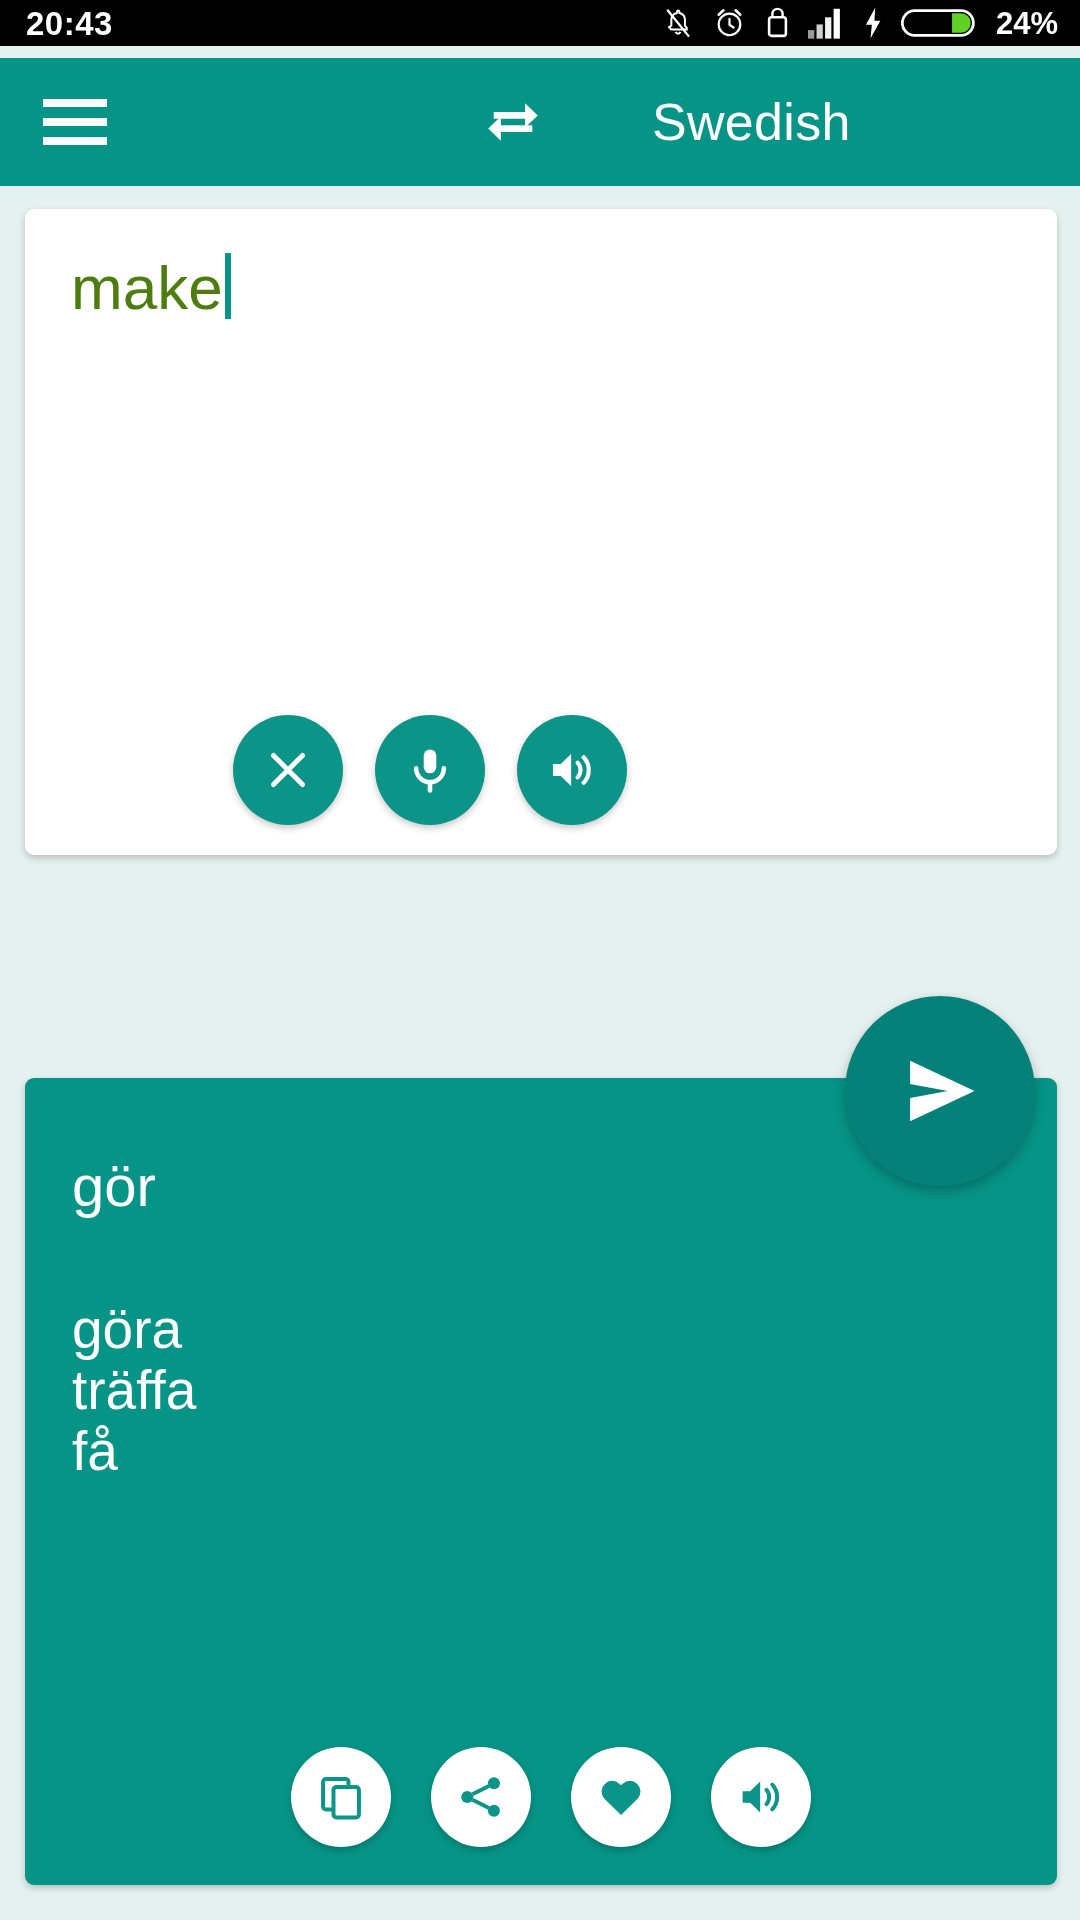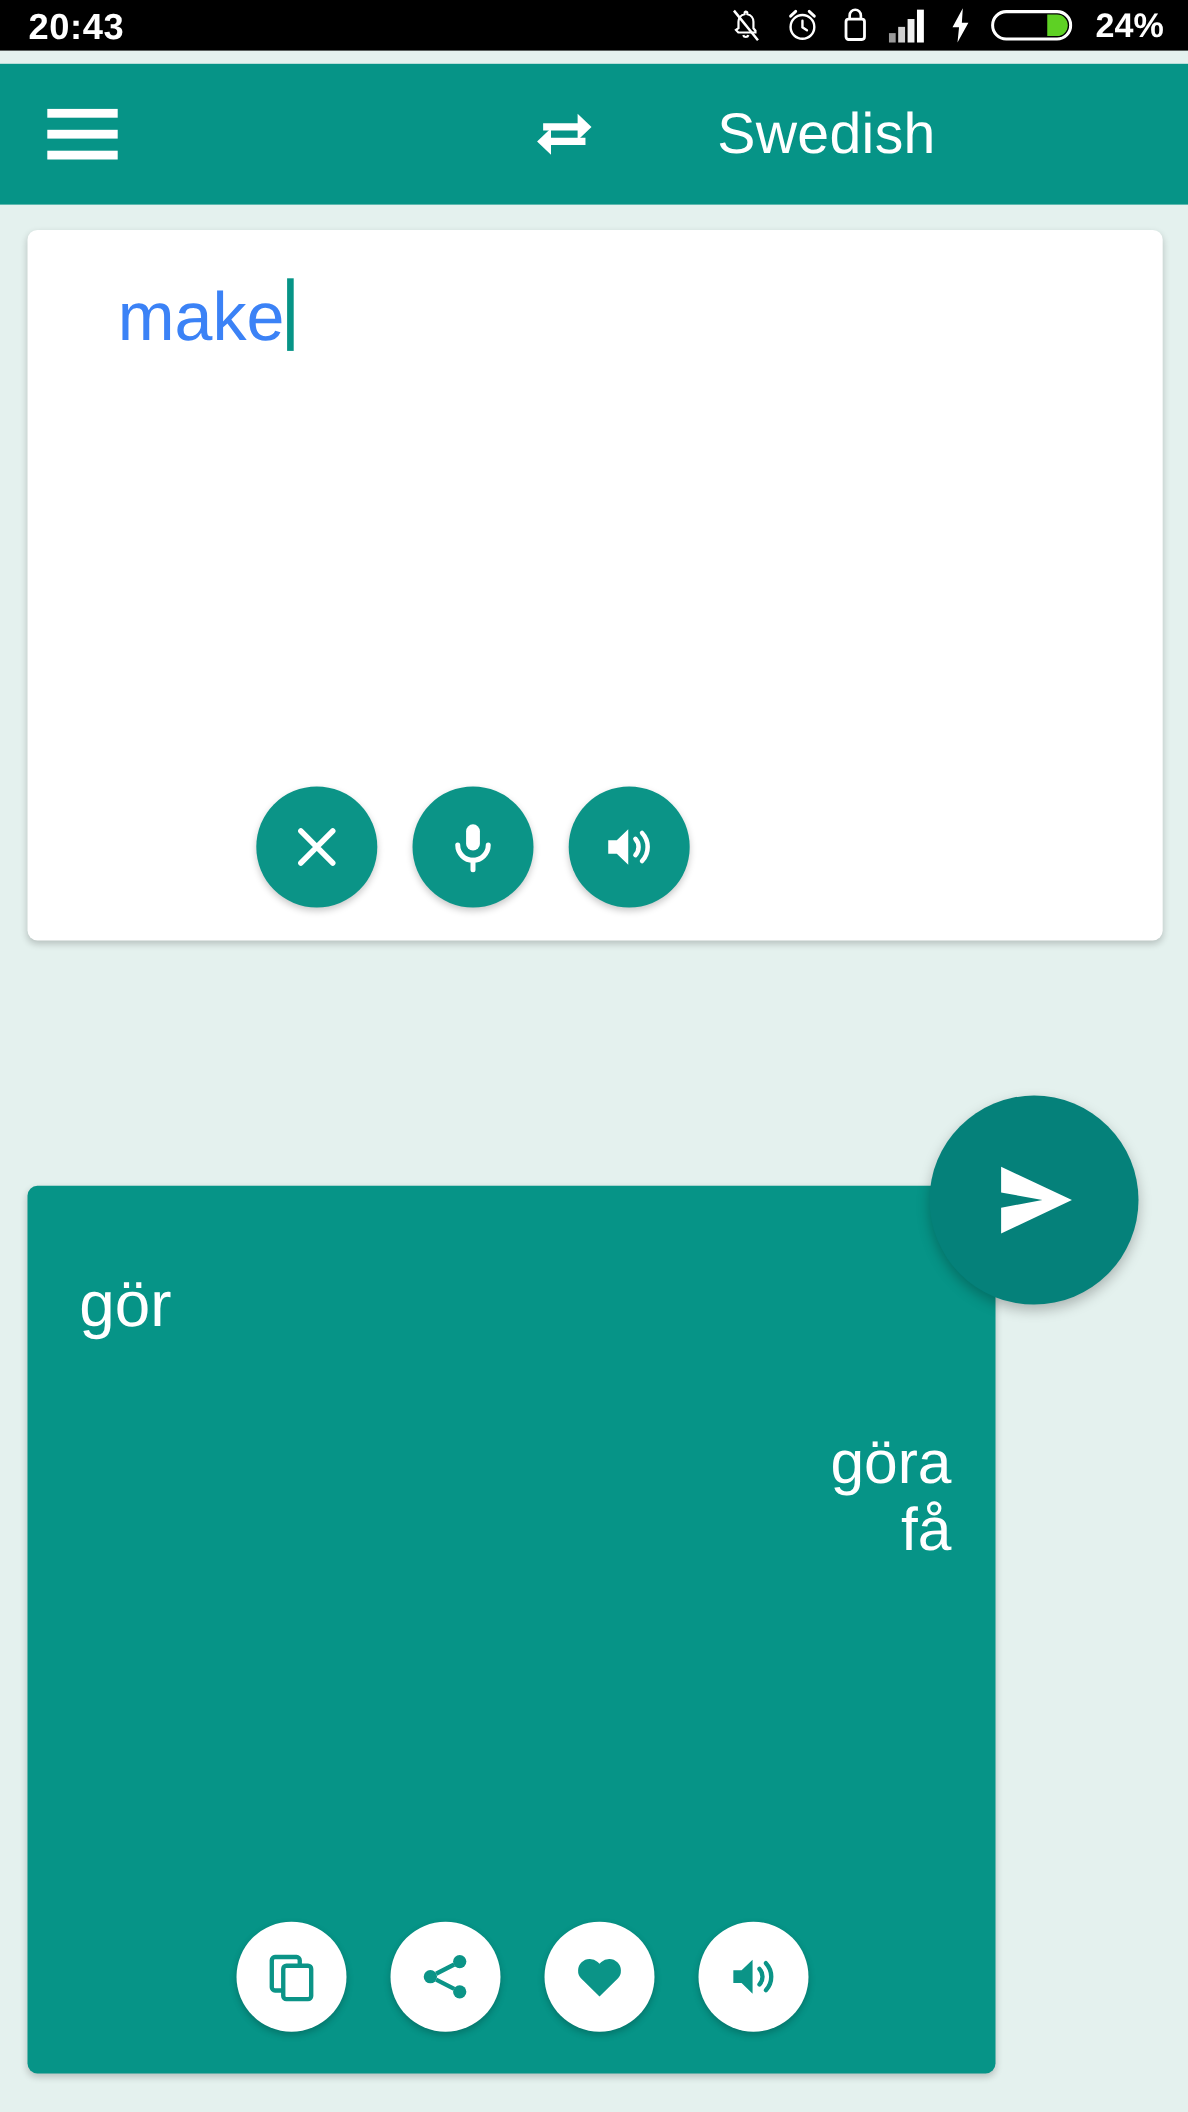--- a/index.html
+++ b/index.html
@@ -126,26 +126,25 @@
   }
   .input-text-wrap {
     position: absolute;
     left: 46px;
     top: 34px;
     right: 40px;
     display: flex;
     align-items: baseline;
   }
   .input-text {
-    color: #3b82f6;
+    color: #4d7c0f;
     font-size: 62px;
     line-height: 1.12;
     white-space: pre-wrap;
     word-break: break-word;
-    margin-left: 36px;
   }
   .caret {
     display: inline-block;
     width: 6px;
     height: 66px;
     background: #069487;
     margin-left: 2px;
     transform: translateY(10px);
   }
 
@@ -193,27 +192,26 @@
     cursor: pointer;
     box-shadow: 0 5px 12px rgba(0,0,0,0.26);
     z-index: 40;
   }
 
   
   .result-card {
     position: absolute;
     left: 25px;
     top: 1078px;
-    width: 880px;
+    width: 1032px;
     height: 807px;
     background: #069487;
     border-radius: 9px;
     box-shadow: 0 3px 7px rgba(0,0,0,0.20);
     overflow: hidden;
-    text-align: right;
   }
   .result-main {
     position: absolute;
     left: 47px;
     top: 76px;
     color: #ffffff;
     font-size: 58px;
     line-height: 1.1;
   }
   .result-alts {
@@ -350,20 +348,21 @@
       <path d="M4.2 4.1 21 12 4.2 19.9v-6.1L14 12 4.2 10.2z" fill="#ffffff"></path>
     </svg>
   </div>
 
   <div class="result-card">
 
     <div class="result-main">gör</div>
 
     <div class="result-alts">
       <div class="alt-line">göra</div>
+      <div class="alt-line">träffa</div>
       <div class="alt-line">få</div>
     </div>
 
     <div class="result-actions">
 
       <div class="circle-btn white small">
         <svg width="50" height="50" viewBox="0 0 24 24">
           <rect x="3.4" y="3.4" width="12.2" height="14.6" rx="1.4" fill="none" stroke="#0b9487" stroke-width="1.9"></rect>
           <rect x="8.4" y="7.2" width="12.2" height="14.6" rx="1.4" fill="#ffffff" stroke="#0b9487" stroke-width="1.9"></rect>
         </svg>

